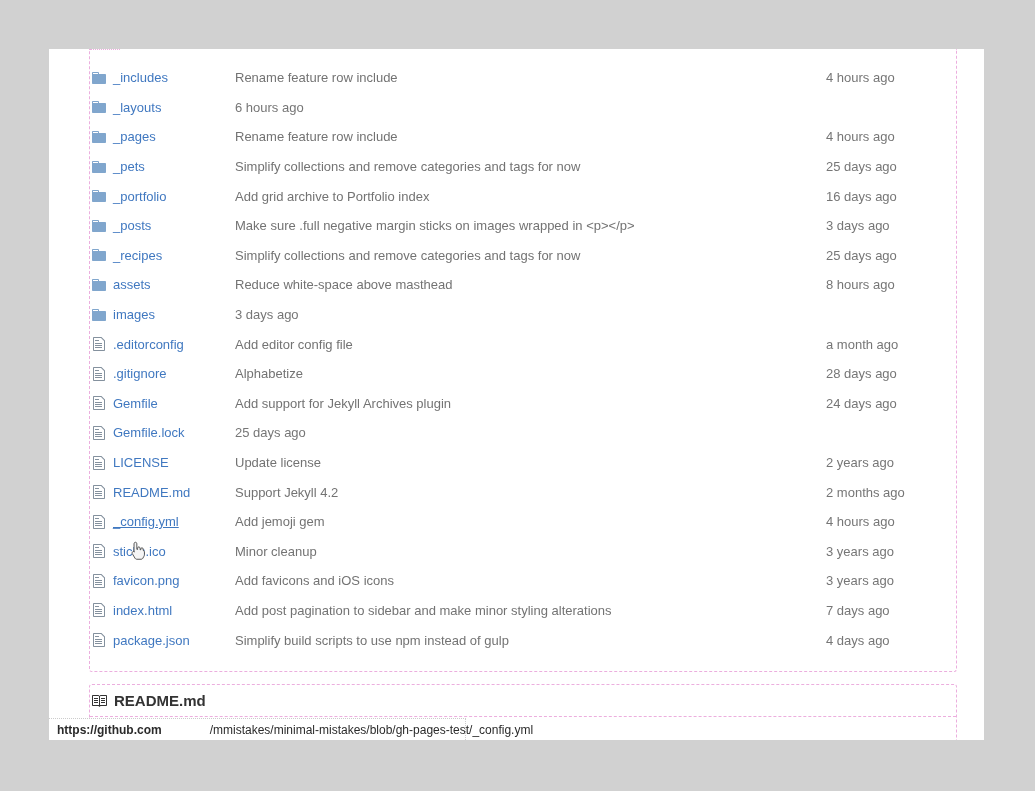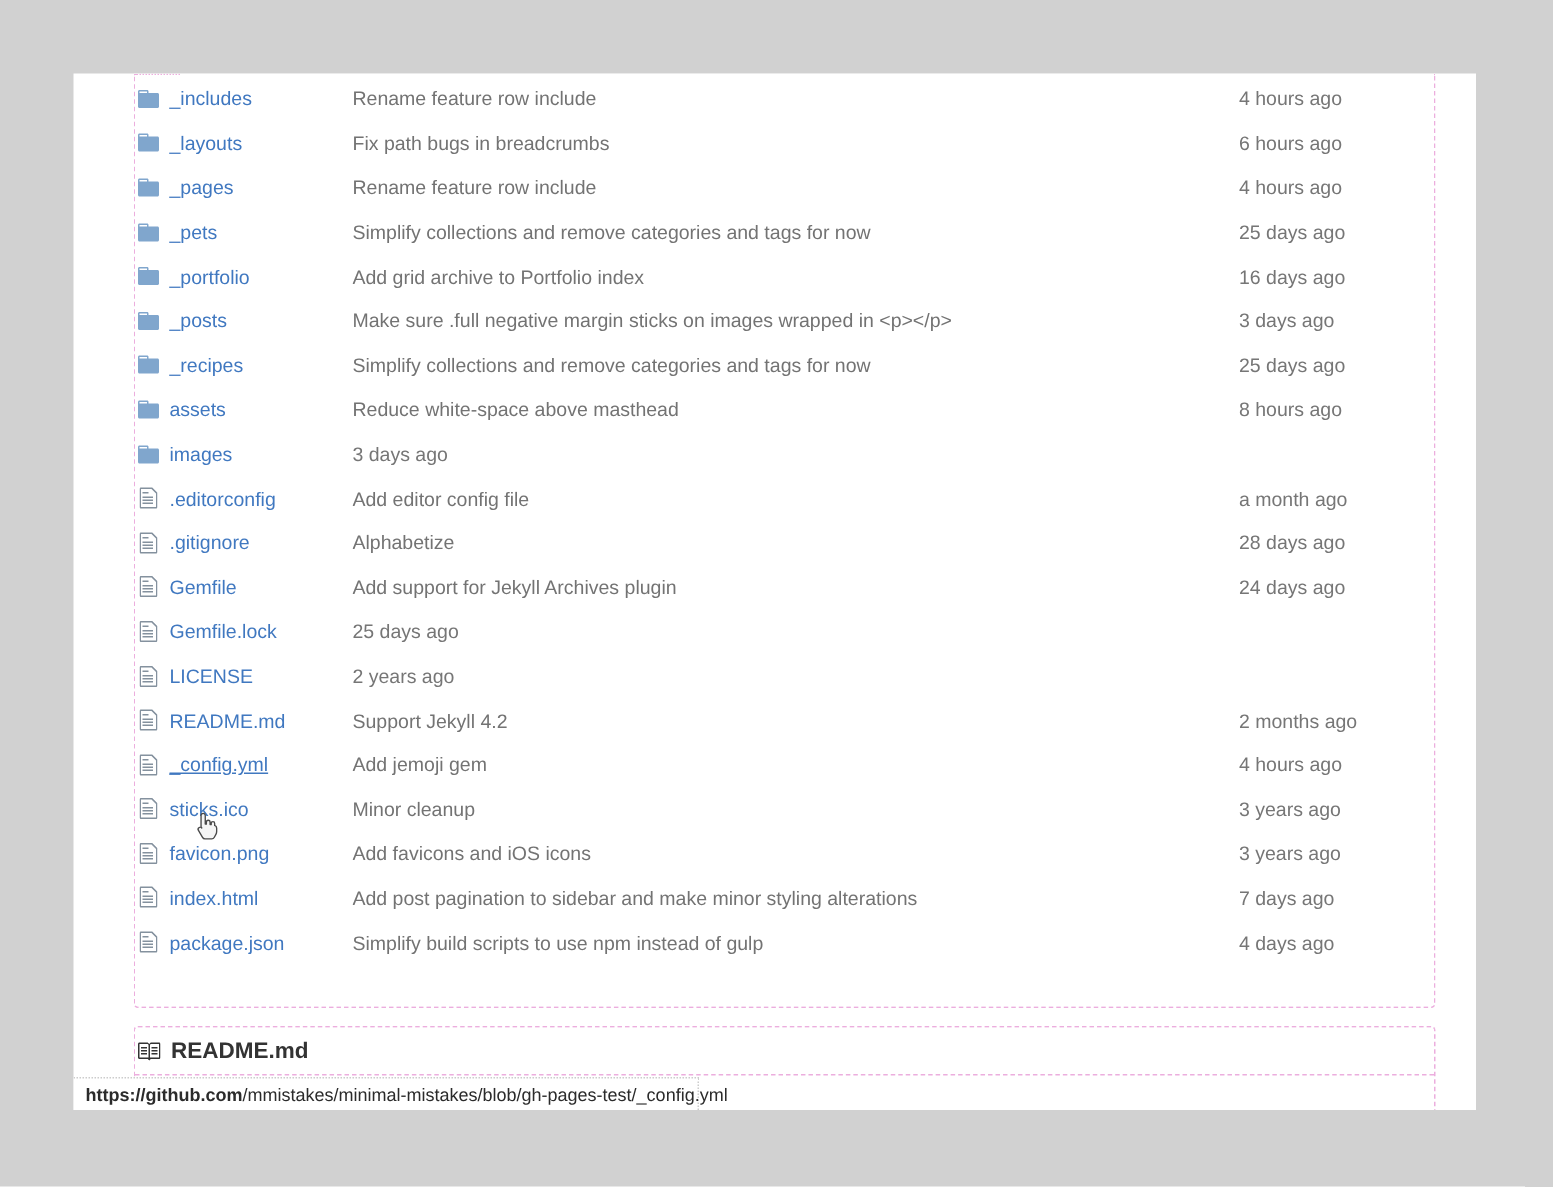--- a/index.html
+++ b/index.html
@@ -13,21 +13,21 @@
     position:absolute; left:49px; top:49px; width:935px; height:691px;
     background:#ffffff; overflow:hidden;
   }
   
   .file-table {
     position:absolute; left:40px; top:0; width:868px; height:623px;
     border-left:1px dashed #ecaede;
     border-right:1px dashed #ecaede;
     border-bottom:1px dashed #ecaede;
     border-radius:0 0 3px 3px;
-    padding-top:2px;
+    padding-top:14px;
     overflow:hidden;
     background:#fff;
   }
   .partial-top-border {
     position:absolute; left:0; top:0; width:30px; height:1px;
     border-top:1px dotted #ecaede;
   }
   .file-row {
     display:flex; align-items:center; height:29.6px; font-size:13px;
   }
@@ -55,21 +55,21 @@
     height:32px; display:flex; align-items:center; padding-left:1px;
     border-bottom:1px dashed #ecaede;
   }
   .readme-header .icon { display:inline-flex; width:16px; margin-right:7px; }
   .readme-title { font-size:15px; font-weight:bold; color:#333; }
   
   .status-bar {
     position:absolute; left:0; top:669px; width:417px; height:22px;
     background:#fff; border-top:1px dotted #cccccc; border-right:1px dotted #cccccc;
     display:flex; align-items:center; padding-left:8px;
-    font-size:12px; color:#2b2b2b; white-space:nowrap; z-index:5;
+    font-size:12px; color:#2b2b2b; white-space:nowrap; z-index:5;gap:48px;
   }
   .status-bar .domain { font-weight:bold; }
   
   .mouse-cursor {
     position:absolute; left:80px; top:492px; width:17px; height:19px; z-index:9;
     pointer-events:none;
   }
 </style>
 </head>
 <body>
@@ -98,23 +98,20 @@
   <div class="file-row">
     <span class="cell-name">
       <span class="icon icon-dir">
         <svg width="14" height="16" viewBox="0 0 14 16" aria-hidden="true">
               <path fill="#80a6cd" d="M13 4H7V3c0-.66-.31-1-1-1H1c-.55 0-1 .45-1 1v10c0 .55.45 1 1 1h12c.55 0 1-.45 1-1V5c0-.55-.45-1-1-1zM6 4H1V3h5v1z"></path>
             </svg>
       </span>
 
       <a>_layouts</a>
     </span>
-    <span class="cell-msg">
-      <a>Fix path bugs in breadcrumbs</a>
-    </span>
     <span class="cell-age">6 hours ago</span>
   </div>
 
   <div class="file-row">
     <span class="cell-name">
       <span class="icon icon-dir">
         <svg width="14" height="16" viewBox="0 0 14 16" aria-hidden="true">
               <path fill="#80a6cd" d="M13 4H7V3c0-.66-.31-1-1-1H1c-.55 0-1 .45-1 1v10c0 .55.45 1 1 1h12c.55 0 1-.45 1-1V5c0-.55-.45-1-1-1zM6 4H1V3h5v1z"></path>
             </svg>
       </span>
@@ -284,20 +281,23 @@
 
   <div class="file-row">
     <span class="cell-name">
 
       <span class="icon icon-file">
         <svg width="12" height="16" viewBox="0 0 12 16" aria-hidden="true">
               <path fill="#84919e" d="M6 5H2V4h4v1zM2 8h7V7H2v1zm0 2h7V9H2v1zm0 2h7v-1H2v1zm10-7.5V14c0 .55-.45 1-1 1H1c-.55 0-1-.45-1-1V2c0-.55.45-1 1-1h7.5L12 4.5zM11 5L8 2H1v12h10V5z"></path>
             </svg>
       </span>
       <a>LICENSE</a>
+    </span>
+    <span class="cell-msg">
+      <a>Update license</a>
     </span>
     <span class="cell-age">2 years ago</span>
   </div>
 
   <div class="file-row">
     <span class="cell-name">
 
       <span class="icon icon-file">
         <svg width="12" height="16" viewBox="0 0 12 16" aria-hidden="true">
               <path fill="#84919e" d="M6 5H2V4h4v1zM2 8h7V7H2v1zm0 2h7V9H2v1zm0 2h7v-1H2v1zm10-7.5V14c0 .55-.45 1-1 1H1c-.55 0-1-.45-1-1V2c0-.55.45-1 1-1h7.5L12 4.5zM11 5L8 2H1v12h10V5z"></path>

